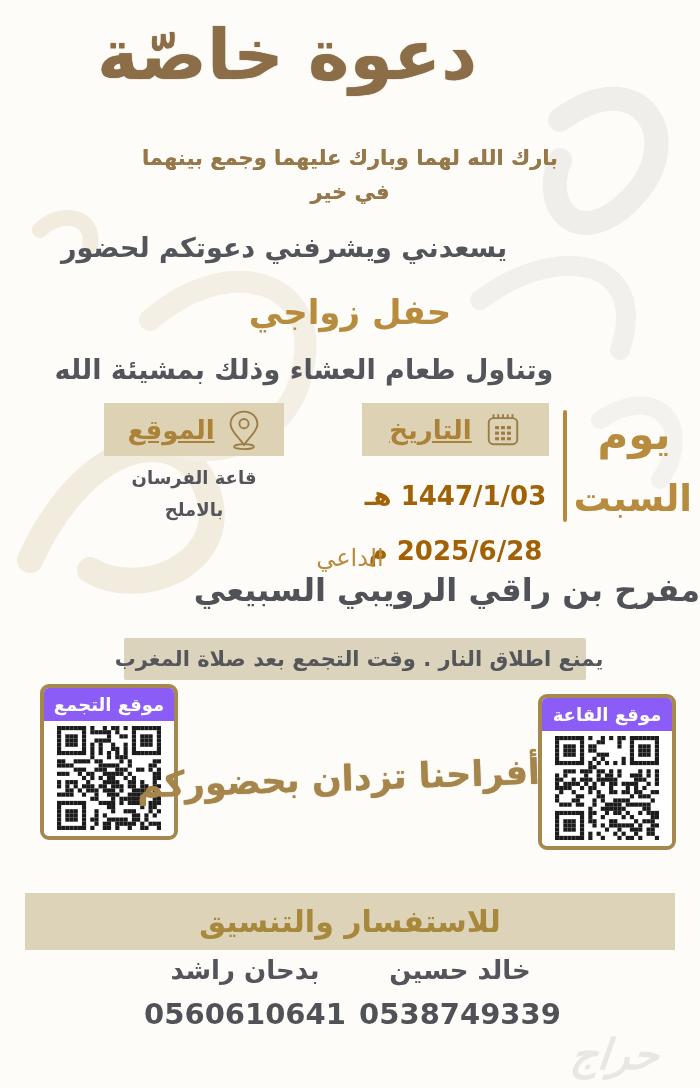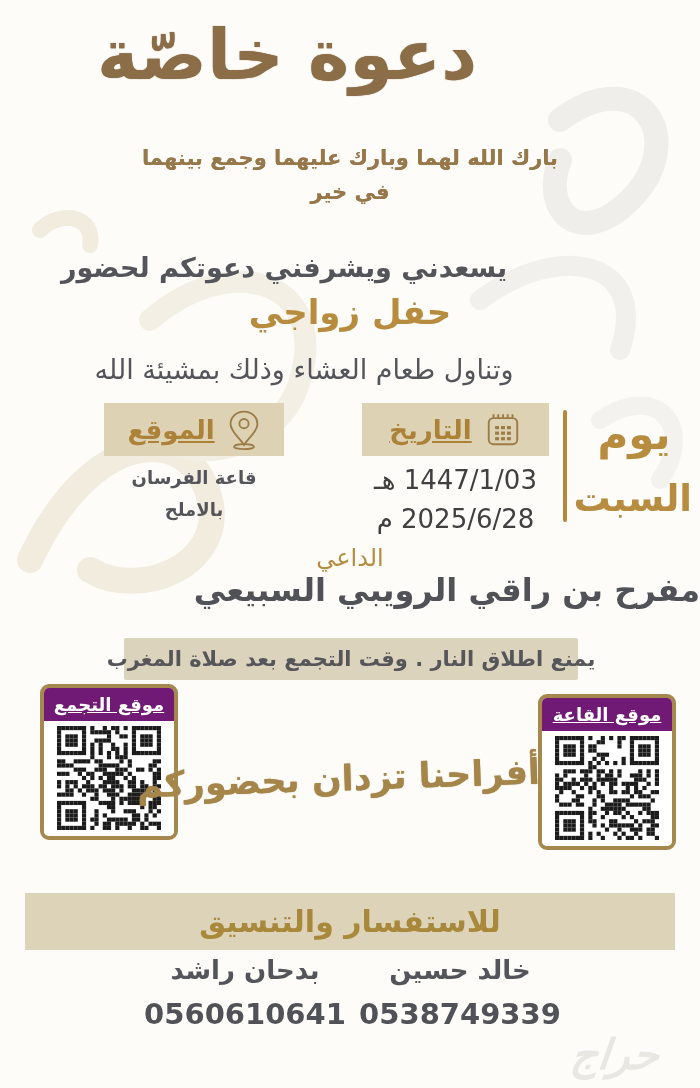--- a/index.html
+++ b/index.html
@@ -14,52 +14,52 @@
   .title{
     left:0;top:14px;width:574px;text-align:center;
     font-size:70px;font-weight:bold;color:#8b6d48;
     text-shadow:0 0 1px #8b6d48;letter-spacing:0;
   }
   .blessing{
     left:140px;top:142px;width:420px;text-align:center;
     font-size:21px;font-weight:bold;color:#97784a;line-height:1.6;
     text-shadow:0 0 .5px #97784a;
   }
-  .intro1{left:0;top:232px;width:568px;text-align:center;font-size:27px;font-weight:bold;color:#54555a;margin-top:20px;}
+  .intro1{left:0;top:232px;width:568px;text-align:center;font-size:27px;font-weight:bold;color:#54555a;}
   .event {left:0;top:292px;width:700px;text-align:center;font-size:34px;font-weight:bold;color:#b78c3e;}
-  .intro2{left:0;top:354px;width:608px;text-align:center;font-size:27px;font-weight:normal;color:#54555a;}
+  .intro2{left:0;top:354px;width:608px;text-align:center;font-size:27px;font-weight:bold;color:#54555a;}
 
   .info-band{
     background:#ddd2b4;height:53px;display:flex;align-items:center;justify-content:center;gap:12px;
   }
   .info-band .lbl{font-size:26px;font-weight:bold;color:#ab8238;text-decoration:underline;}
   .loc-box{left:104px;top:403px;width:180px;}
   .date-box{left:362px;top:403px;width:187px;}
   .info-line{text-align:center;font-size:18px;font-weight:bold;color:#54555a;margin-top:11px;white-space:nowrap;}
-  .date-line{text-align:center;font-size:26px;font-weight:normal;color:#404040;margin-top:9px;white-space:nowrap;}
+  .date-line{text-align:center;font-size:26px;font-weight:bold;color:#a16207;margin-top:25px;white-space:nowrap;}
   .vline{left:563px;top:410px;width:4px;height:112px;background:#b5893c;border-radius:2px;}
   .day{left:576px;top:414px;width:116px;text-align:center;color:#b78c3e;font-weight:bold;}
   .day .d1{font-size:42px;line-height:1;}
   .day .d2{font-size:37px;line-height:1;margin-top:24px;}
 
   .host-label{left:0;top:544px;width:700px;text-align:center;font-size:24px;font-weight:normal;color:#b78c3e;}
   .host-name {left:0;top:571px;width:700px;font-size:32px;font-weight:bold;color:#515257;white-space:nowrap;}
 
   .notice{
     left:124px;top:638px;width:454px;height:42px;background:#dcd3bd;border-radius:2px;
     display:flex;align-items:center;justify-content:center;
-    font-size:21px;font-weight:bold;color:#55565a;white-space:nowrap;
+    font-size:21px;font-weight:bold;color:#55565a;white-space:nowrap;padding-left:8px;
   }
 
   .qr-box{
     width:130px;border:4px solid #a5884e;border-radius:9px;background:#ffffff;overflow:hidden;
   }
   .qr-box .qr-head{
-    background:#701a75;color:#ffffff;height:33px;display:flex;align-items:center;justify-content:center;
-    font-size:18px;font-weight:bold;white-space:nowrap;text-decoration:underline;
+    background:#8b5cf6;color:#ffffff;height:33px;display:flex;align-items:center;justify-content:center;
+    font-size:18px;font-weight:bold;white-space:nowrap;
   }
   .qr-box .qr-body{display:flex;align-items:center;justify-content:center;padding:5px 0 6px 0;background:#fff;}
   .qr-left{left:40px;top:684px;}
   .qr-right{left:538px;top:694px;}
 
   .mid-callig{
     left:168px;top:758px;width:372px;text-align:center;
     font-size:35px;font-weight:bold;color:#a5854a;text-shadow:0 0 1px #a5854a;
     transform:rotate(-2deg);white-space:nowrap;
   }

